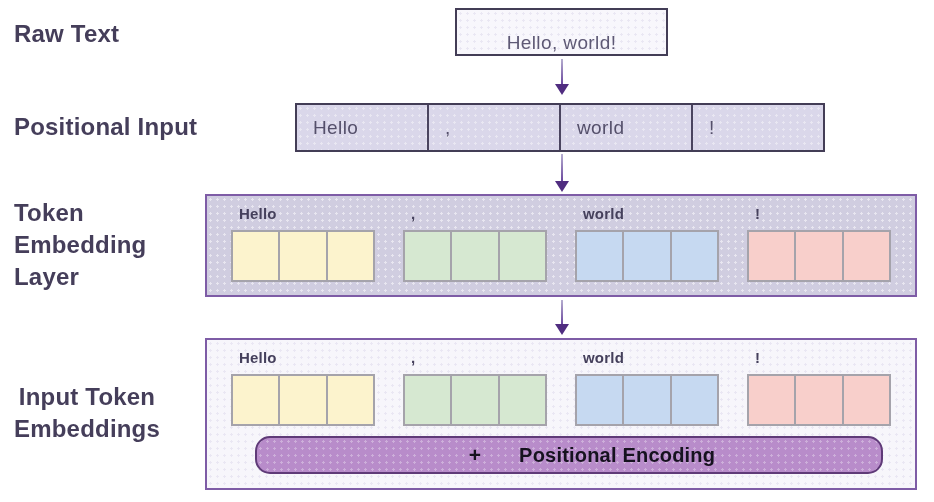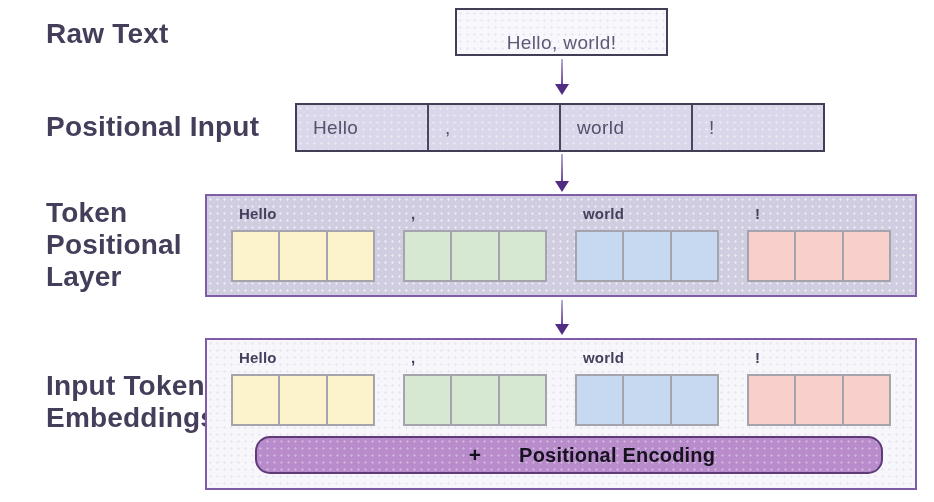--- a/index.html
+++ b/index.html
@@ -9,32 +9,31 @@
     height: 502px;
     background: #ffffff;
     font-family: "Liberation Sans", sans-serif;
     overflow: hidden;
   }
 
   
   .stage-label {
     position: absolute;
     left: 14px;
-    font-size: 28px;
+    font-size: 24px;
     font-weight: bold;
     letter-spacing: 0.2px;
     color: #453e5a;
     line-height: 32px;
     white-space: pre-line;
-    margin-left: 32px;
   }
   #label-raw       { top: 18px; }
   #label-tokenized { top: 111px; }
   #label-embed     { top: 197px; }
-  #label-input     { top: 370px; }
+  #label-input     { top: 381px; text-align: center; }
 
   
   .raw-box {
     position: absolute;
     left: 455px; top: 8px;
     width: 213px; height: 48px;
     background-color: #f8f7fc;
     background-image: radial-gradient(rgba(170,162,200,0.18) 1px, rgba(0,0,0,0) 1.3px);
     background-size: 7px 7px;
     border: 2px solid #433d56;
@@ -152,21 +151,21 @@
   .pos-label { font-size: 20px; font-weight: bold; letter-spacing: 0.2px; }
 </style>
 </head>
 <body>
 
 <div class="canvas">
 
   <div class="stage-label" id="label-raw">Raw Text</div>
   <div class="stage-label" id="label-tokenized">Positional Input</div>
   <div class="stage-label" id="label-embed">Token
-Positional
+Embedding
 Layer</div>
   <div class="stage-label" id="label-input">Input Token
 Embeddings</div>
 
   <div class="raw-box">
     <span>Hello, world!</span>
   </div>
 
   <div class="arrow" id="arrow-1">
     <div class="stem"></div>

